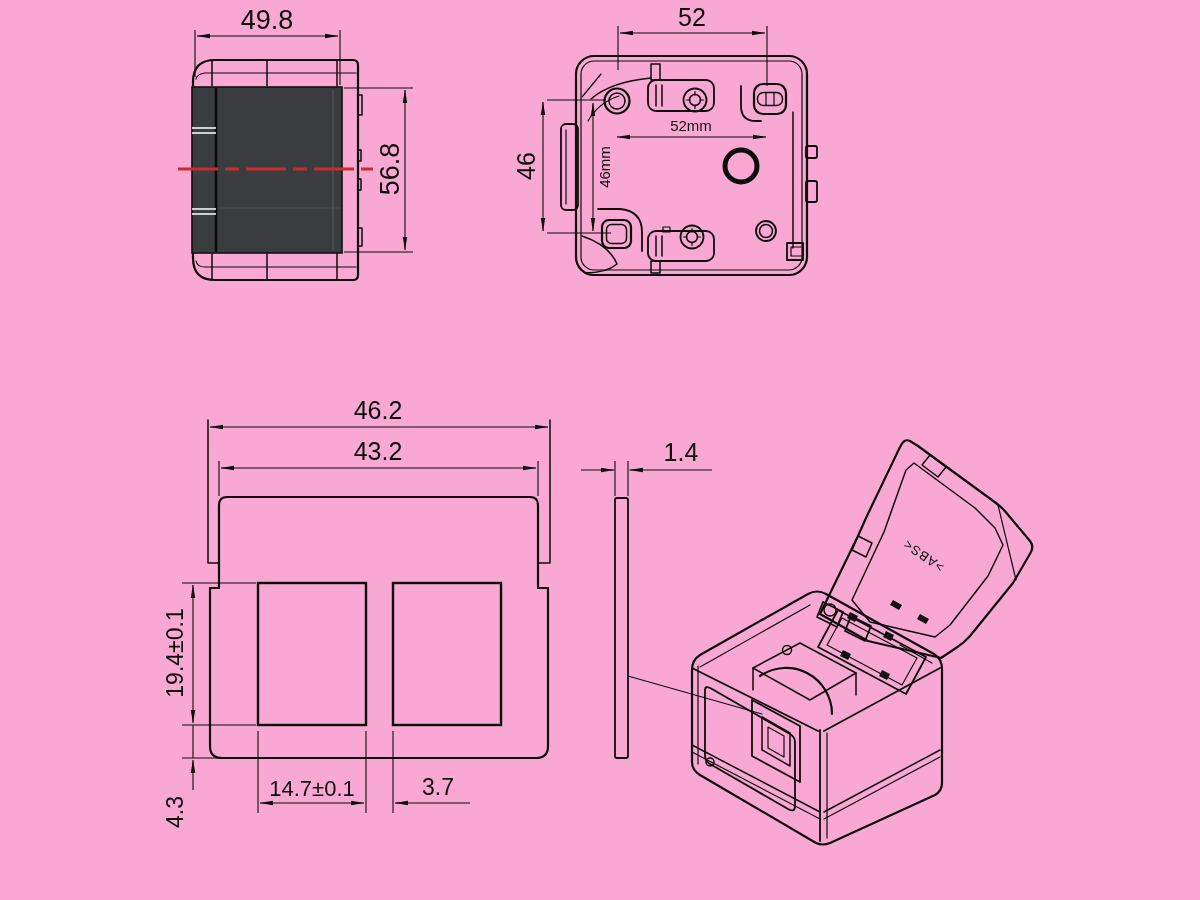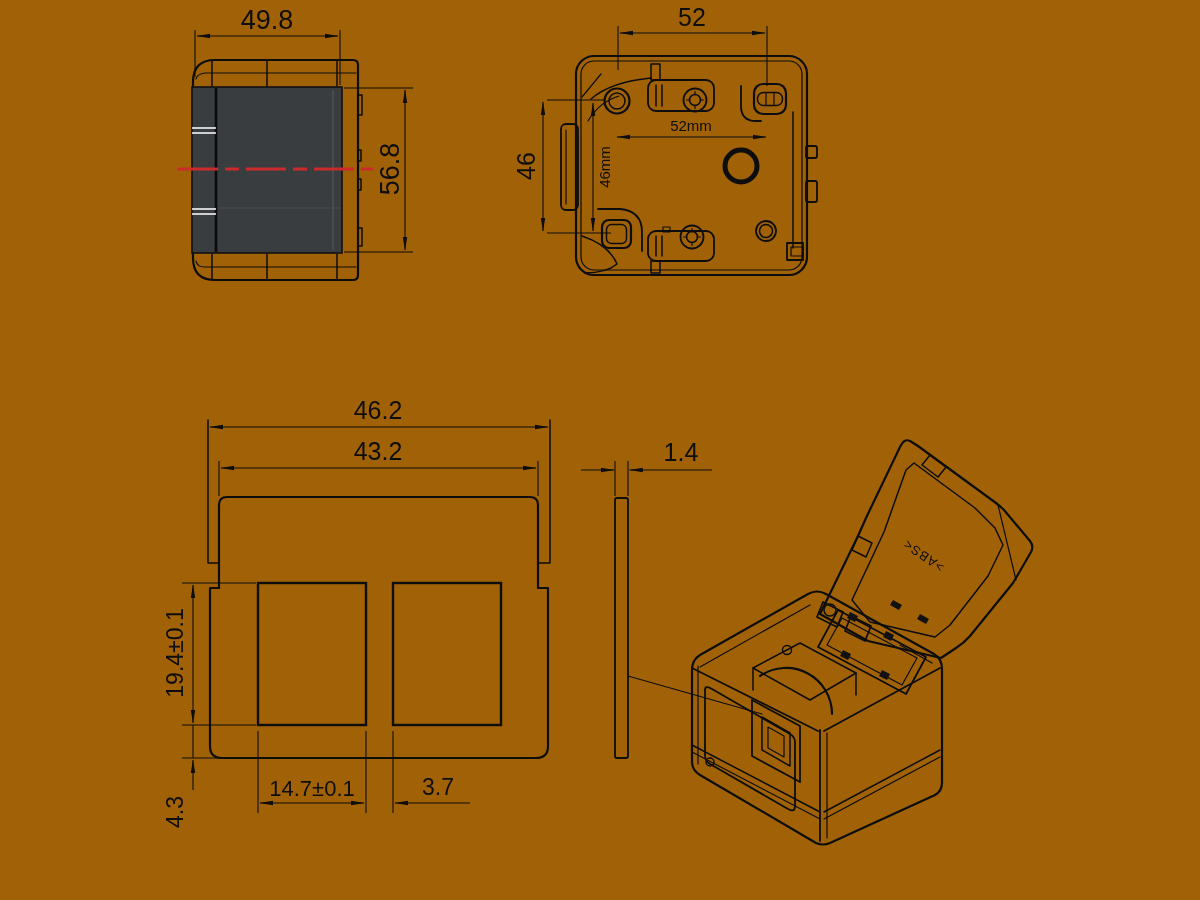--- a/index.html
+++ b/index.html
@@ -1,16 +1,16 @@
 <!DOCTYPE html>
 <html><head>
 <meta charset="utf-8">
 <style>
   html,body{margin:0;padding:0;background:#ffffff;}
-  .page{width:1200px;height:900px;background:#a16207;position:relative;overflow:hidden;}
+  .page{width:1200px;height:900px;background:#f9a8d4;position:relative;overflow:hidden;}
   svg{display:block;}
   text{font-family:"Liberation Sans",sans-serif;fill:#0d0d0d;}
   .dim{font-size:25px;}
   .dim-lg{font-size:27px;}
   .dim-sm{font-size:23px;}
   .dim-xs{font-size:22px;}
   .dim-inner{font-size:15px;}
   .mat{font-size:13px;letter-spacing:1px;}
   .ol{stroke:#0d0d0d;fill:none;stroke-width:2.2;stroke-linejoin:round;stroke-linecap:round;}
   .ol2{stroke:#0d0d0d;fill:none;stroke-width:1.8;stroke-linejoin:round;stroke-linecap:round;}

